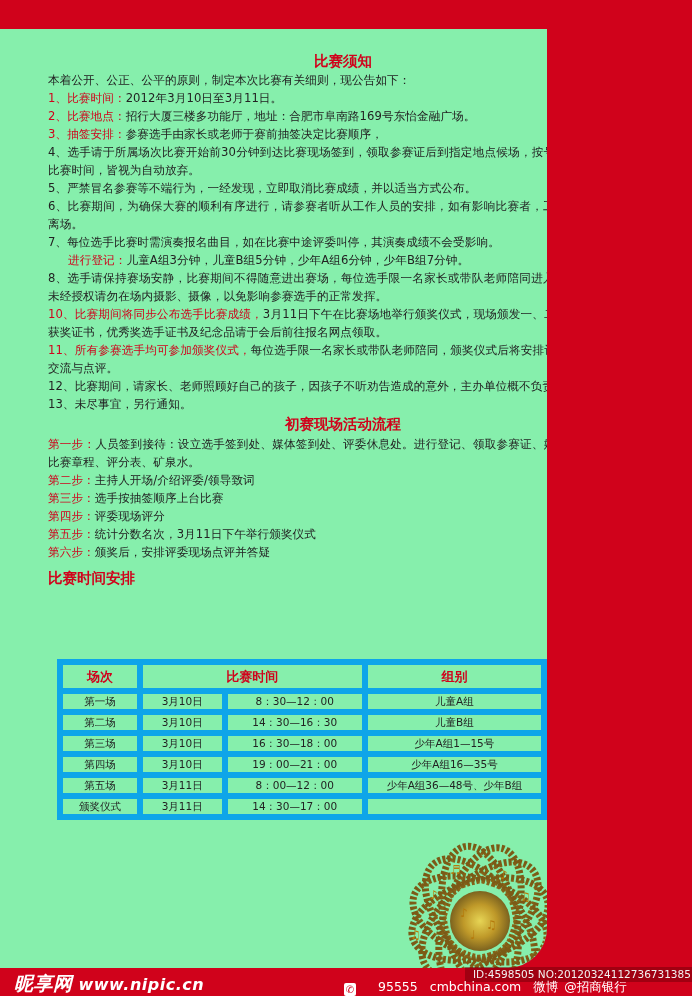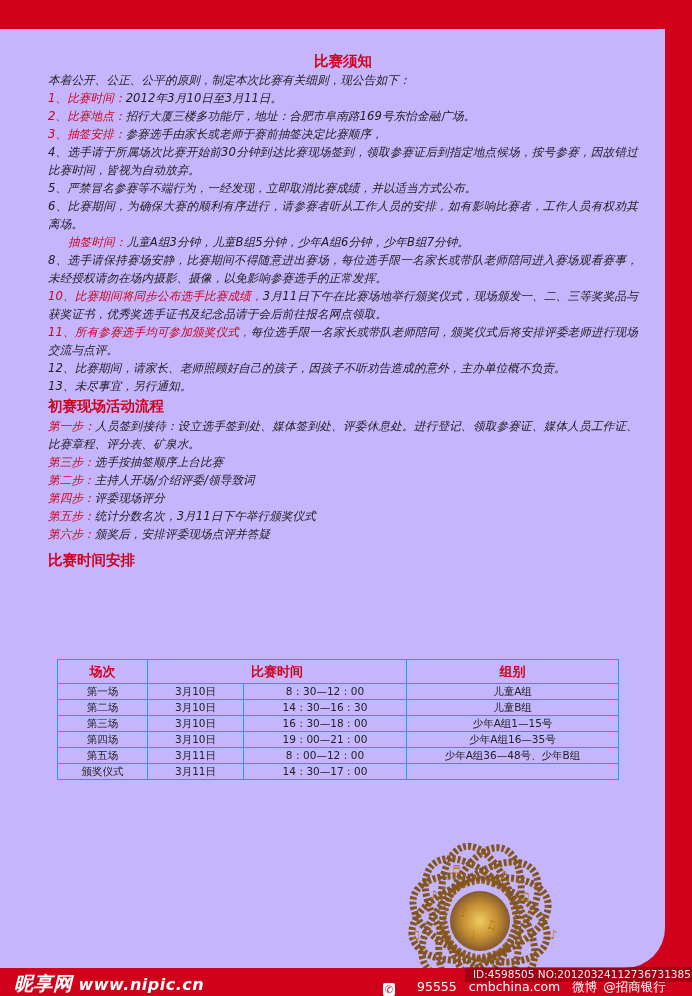--- a/index.html
+++ b/index.html
@@ -1,62 +1,63 @@
 <!DOCTYPE html>
 <html><head>
 <meta charset="utf-8">
 <style>
   html, body { margin:0; padding:0; }
   body { width:692px; height:996px; position:relative; overflow:hidden; background:#d0021b; font-family:"DejaVu Sans","Liberation Sans",sans-serif; }
-  .panel { position:absolute; left:0; top:29px; width:665px; height:939px; background:#c4b5fd; border-bottom-right-radius:40px; overflow:hidden; }
+  .panel { position:absolute; left:0; top:29px; width:547px; height:939px; background:#86efac; border-bottom-right-radius:40px; overflow:hidden; }
   .content { position:absolute; left:48px; top:22px; width:590px; font-size:11.6px; line-height:18px; color:#222; }
   .h-title { text-align:center; font-weight:bold; color:#d0021b; font-size:14.5px; line-height:20px; margin:0; }
-  .para { margin:0; text-align:justify; letter-spacing:0.1px;font-style:italic; }
+  .para { margin:0; text-align:justify; letter-spacing:0.1px; }
   .red { color:#d0021b;margin-top:20px; }
   .indent-big { padding-left:86px; }
   .indent-small { padding-left:20px; }
-  .sec-title { font-weight:bold; color:#d0021b; font-size:14.5px; line-height:21px; margin:1px 0 0 0; }
+  .sec-title { text-align:center; font-weight:bold; color:#d0021b; font-size:14.5px; line-height:21px; margin:1px 0 0 0; }
   .sched-title { text-align:left; font-weight:bold; color:#d0021b; font-size:14.5px; line-height:22px; margin:6px 0 4px 0; }
   table.sched { position:absolute; left:57px; top:630px; border-collapse:collapse; font-size:10.5px; color:#222; }
-  table.sched td, table.sched th { border:1px solid #0ea5e9; text-align:center; padding:0; height:15px; line-height:15px; }
+  table.sched td, table.sched th { border:6px solid #0ea5e9; text-align:center; padding:0; height:15px; line-height:15px; }
   table.sched th { color:#d0021b; font-size:13px; font-weight:bold; height:23px; }
   .c1 { width:89px; } .c2 { width:95px; } .c3 { width:162px; } .c4 { width:211px; }
   .flower { position:absolute; left:310px; top:760px; width:340px; height:180px; }
   .footer-left { position:absolute; left:14px; top:971px; color:#fff; font-style:italic; font-weight:bold; font-size:16px; letter-spacing:0.5px; }
   .footer-left .logo { font-size:19px; margin-right:6px; }
   .watermark { position:absolute; left:465px; top:967px; width:227px; height:15px; background:rgba(120,0,10,0.55); color:#f2f2f2; font-size:10.5px; line-height:15px; padding-left:8px; box-sizing:border-box; white-space:nowrap; }
-  .contact { position:absolute; left:344px; top:979px; color:#fff; font-size:12.5px; line-height:16px; white-space:nowrap;margin-left:39px; }
+  .contact { position:absolute; left:344px; top:979px; color:#fff; font-size:12.5px; line-height:16px; white-space:nowrap; }
   .phone-icon { display:inline-block; width:12px; height:13px; background:#fff; border-radius:2px; color:#d0021b; font-size:10px; line-height:13px; text-align:center; vertical-align:-2px; margin-right:22px; }
   .contact span.gap { margin-right:12px; }
 </style>
 </head>
 <body>
 
 <div class="panel">
   <div class="content">
     <h1 class="h-title">比赛须知</h1>
     <p class="para">本着公开、公正、公平的原则，制定本次比赛有关细则，现公告如下：</p>
 
     <p class="para"><span class="red">1、比赛时间：</span><span>2012年3月10日至3月11日。</span></p>
     <p class="para"><span class="red">2、比赛地点：</span><span>招行大厦三楼多功能厅，地址：合肥市阜南路169号东怡金融广场。</span></p>
     <p class="para"><span class="red">3、抽签安排：</span><span>参赛选手由家长或老师于赛前抽签决定比赛顺序，</span></p>
     <p class="para"><span>4、</span><span>选手请于所属场次比赛开始前30分钟到达比赛现场签到，领取参赛证后到指定地点候场，按号参赛，因故错过比赛时间，皆视为自动放弃。</span></p>
     <p class="para"><span>5、</span><span>严禁冒名参赛等不端行为，一经发现，立即取消比赛成绩，并以适当方式公布。</span></p>
     <p class="para"><span>6、</span><span>比赛期间，为确保大赛的顺利有序进行，请参赛者听从工作人员的安排，如有影响比赛者，工作人员有权劝其离场。</span></p>
-    <p class="para indent-small"><span class="red">抽签时间：</span><span>儿童A组3分钟，儿童B组5分钟，少年A组6分钟，少年B组7分钟。</span></p>
+    <p class="para"><span>7、</span><span>每位选手比赛时需演奏报名曲目，如在比赛中途评委叫停，其演奏成绩不会受影响。</span></p>
+    <p class="para indent-small"><span class="red">进行登记：</span><span>儿童A组3分钟，儿童B组5分钟，少年A组6分钟，少年B组7分钟。</span></p>
     <p class="para"><span>8、</span><span>选手请保持赛场安静，比赛期间不得随意进出赛场，每位选手限一名家长或带队老师陪同进入赛场观看赛事，未经授权请勿在场内摄影、摄像，以免影响参赛选手的正常发挥。</span></p>
     <p class="para"><span class="red">10、比赛期间将同步公布选手比赛成绩，</span><span>3月11日下午在比赛场地举行颁奖仪式，现场颁发一、二、三等奖奖品与获奖证书，优秀奖选手证书及纪念品请于会后前往报名网点领取。</span></p>
     <p class="para"><span class="red">11、所有参赛选手均可参加颁奖仪式，</span><span>每位选手限一名家长或带队老师陪同，颁奖仪式后将安排评委老师进行现场交流与点评。</span></p>
     <p class="para"><span>12、</span><span>比赛期间，请家长、老师照顾好自己的孩子，因孩子不听劝告造成的意外，主办单位概不负责。</span></p>
     <p class="para"><span>13、</span><span>未尽事宜，另行通知。</span></p>
 
     <h2 class="sec-title">初赛现场活动流程</h2>
     <p class="para"><span class="red">第一步：</span><span>人员签到接待：设立选手签到处、媒体签到处、评委休息处。进行登记、领取参赛证、媒体人员工作证、比赛章程、评分表、矿泉水。</span></p>
+    <p class="para"><span class="red">第二步：</span><span>主持人开场/介绍评委/领导致词</span></p>
     <p class="para"><span class="red">第三步：</span><span>选手按抽签顺序上台比赛</span></p>
-    <p class="para"><span class="red">第二步：</span><span>主持人开场/介绍评委/领导致词</span></p>
     <p class="para"><span class="red">第四步：</span><span>评委现场评分</span></p>
     <p class="para"><span class="red">第五步：</span><span>统计分数名次，3月11日下午举行颁奖仪式</span></p>
     <p class="para"><span class="red">第六步：</span><span>颁奖后，安排评委现场点评并答疑</span></p>
 
     <h2 class="sched-title">比赛时间安排</h2>
   </div>
 
   <table class="sched">
     <tbody>
         <tr>

